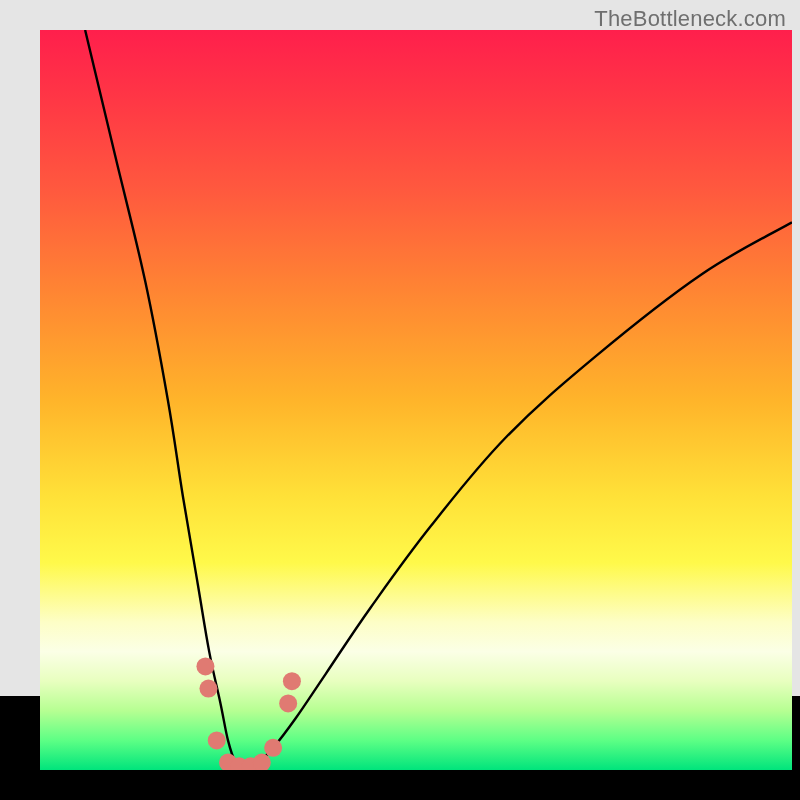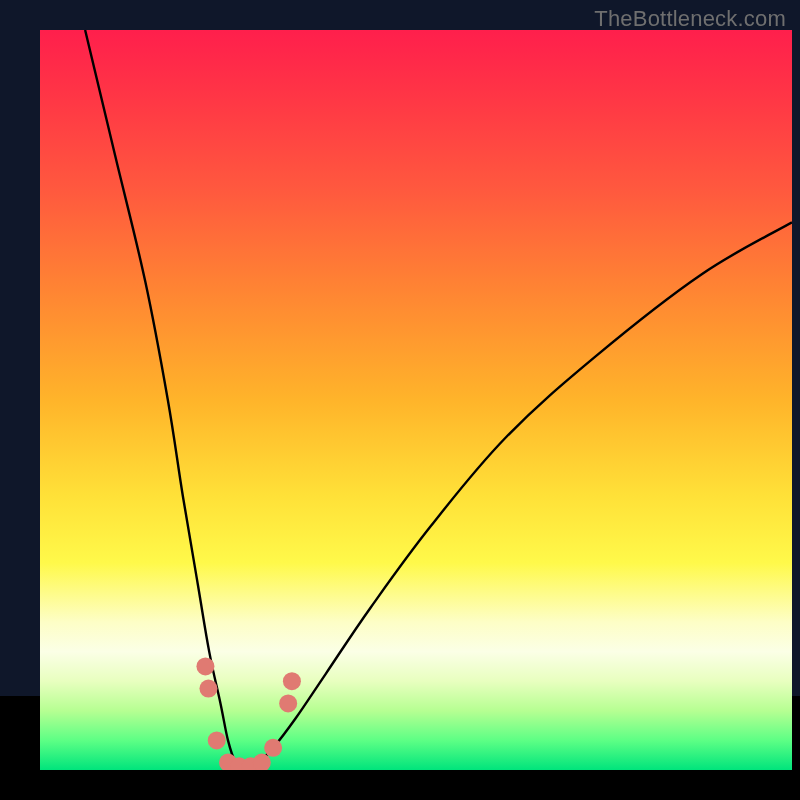--- a/index.html
+++ b/index.html
@@ -8,21 +8,21 @@
     width: 800px;
     height: 800px;
     background: #000;
     font-family: Arial, Helvetica, sans-serif;
     overflow: hidden;
   }
   .stage {
     position: relative;
     width: 800px;
     height: 696px;
-    background: #0f172a;
+    background: #e5e5e5;
   }
   .watermark {
     position: absolute;
     top: 6px;
     right: 14px;
     color: #6f6f6f;
     font-size: 22px;
     font-weight: 500;
     letter-spacing: 0.2px;
     z-index: 4;

